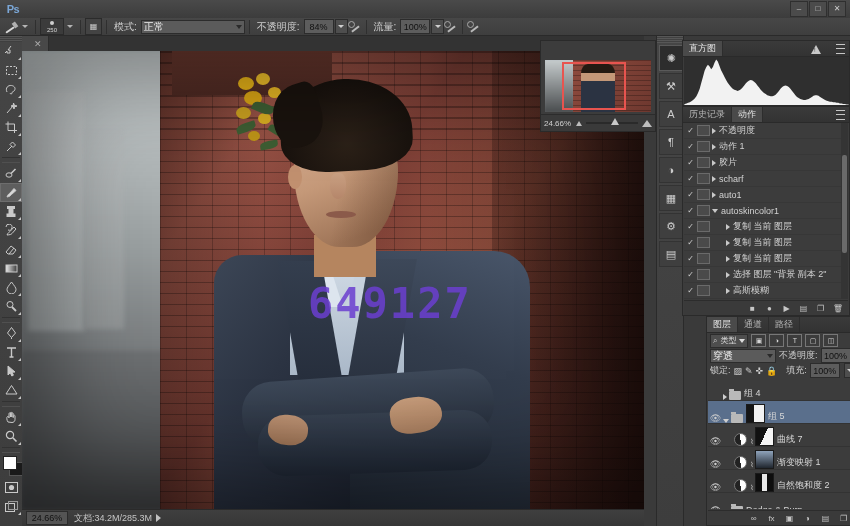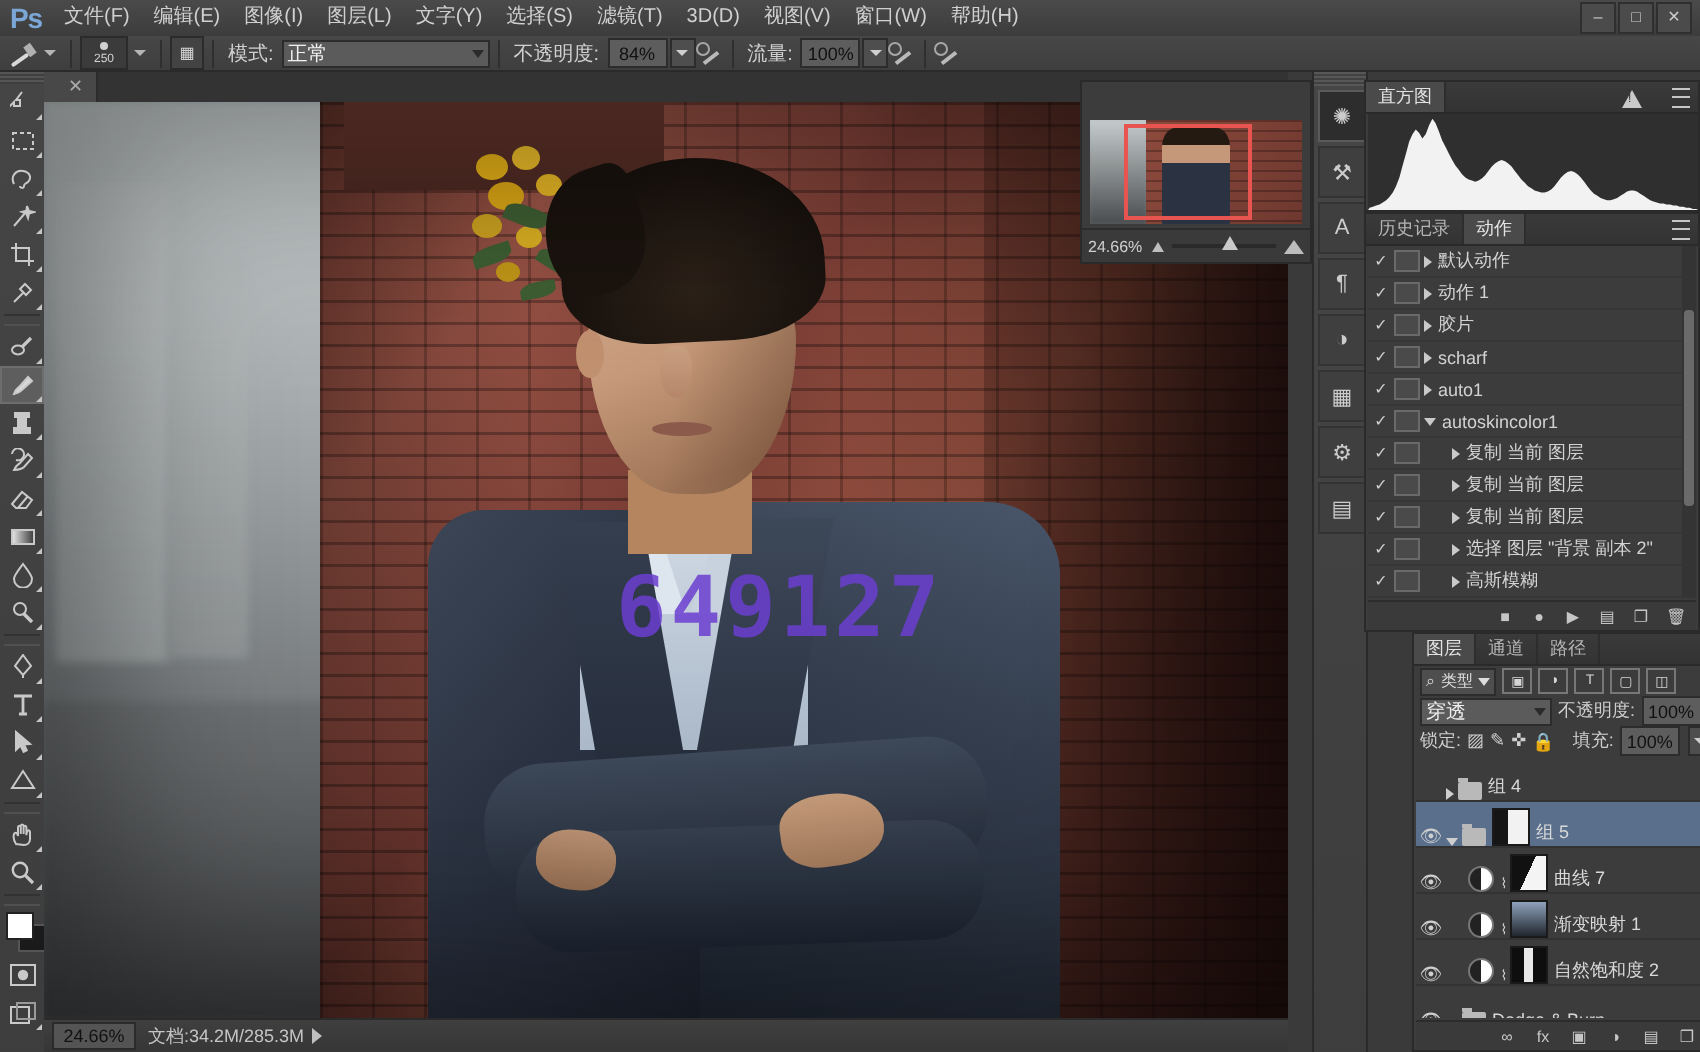--- a/index.html
+++ b/index.html
@@ -9,21 +9,21 @@
     font-size:9px;color:#c8c8c8;
     -webkit-font-smoothing:none;
   }
   #app{position:relative;width:850px;height:526px;background:#3a3a3a;}
 
   
   .menubar{position:absolute;left:0;top:0;width:850px;height:18px;
     background:linear-gradient(#4a4a4a,#3c3c3c);
     border-bottom:1px solid #2a2a2a;display:flex;align-items:center;}
   .ps-logo{width:26px;height:17px;display:flex;align-items:center;justify-content:center;
-    color:#7ba7d7;font-weight:bold;font-size:14px;letter-spacing:-.5px;}
+    color:#7ba7d7;font-weight:bold;font-size:11px;letter-spacing:-.5px;}
   .menuitem{padding:0 6px;height:18px;line-height:18px;color:#d0d0d0;font-size:10px;white-space:nowrap;}
   .menu-right{margin-left:auto;display:flex;align-items:center;padding-right:4px;}
   .winbtn{width:16px;height:14px;margin-left:1px;background:#4b4b4b;border:1px solid #2f2f2f;
     color:#ccc;font-size:8px;text-align:center;line-height:13px;}
 
   
   .optbar{position:absolute;left:0;top:18px;width:850px;height:18px;
     background:linear-gradient(#474747,#3e3e3e);border-bottom:1px solid #2a2a2a;
     display:flex;align-items:center;padding-left:3px;box-sizing:border-box;}
   .opt-sep{width:1px;height:14px;background:#2f2f2f;margin:0 4px;}
@@ -256,33 +256,20 @@
     border-top:1px solid #2c2c2c;display:flex;align-items:center;justify-content:flex-end;gap:9px;
     padding-right:6px;box-sizing:border-box;}
 </style>
 </head>
 <body>
 
 <div id="app">
 
   <div class="menubar">
     <div class="ps-logo">Ps</div>
-    <div id="menu-items" style="display:flex;">
-        <div class="menuitem">文件(F)</div>
-        <div class="menuitem">编辑(E)</div>
-        <div class="menuitem">图像(I)</div>
-        <div class="menuitem">图层(L)</div>
-        <div class="menuitem">文字(Y)</div>
-        <div class="menuitem">选择(S)</div>
-        <div class="menuitem">滤镜(T)</div>
-        <div class="menuitem">3D(D)</div>
-        <div class="menuitem">视图(V)</div>
-        <div class="menuitem">窗口(W)</div>
-        <div class="menuitem">帮助(H)</div>
-      </div>
     <div class="menu-right">
       <div class="winbtn">–</div>
       <div class="winbtn">□</div>
       <div class="winbtn">✕</div>
     </div>
   </div>
 
   <div class="optbar">
     <div class="brushicon"></div>
     <div class="tinyarrow"></div>
@@ -606,21 +593,21 @@
         <div class="panel-menu">
         <div class="hamburger"></div>
       </div>
     </div>
     <div class="act-list" id="act-list">
         <div class="act-row">
           <span class="act-check">✓</span>
           <span class="act-box"></span>
           <span style="display:inline-block;width:0px"></span>
           <span class="act-tri"></span>
-          <span>默认动作</span>
+          <span>不透明度</span>
         </div>
         <div class="act-row">
           <span class="act-check">✓</span>
           <span class="act-box"></span>
           <span style="display:inline-block;width:0px"></span>
           <span class="act-tri"></span>
           <span>动作 1</span>
         </div>
         <div class="act-row">
           <span class="act-check">✓</span>

